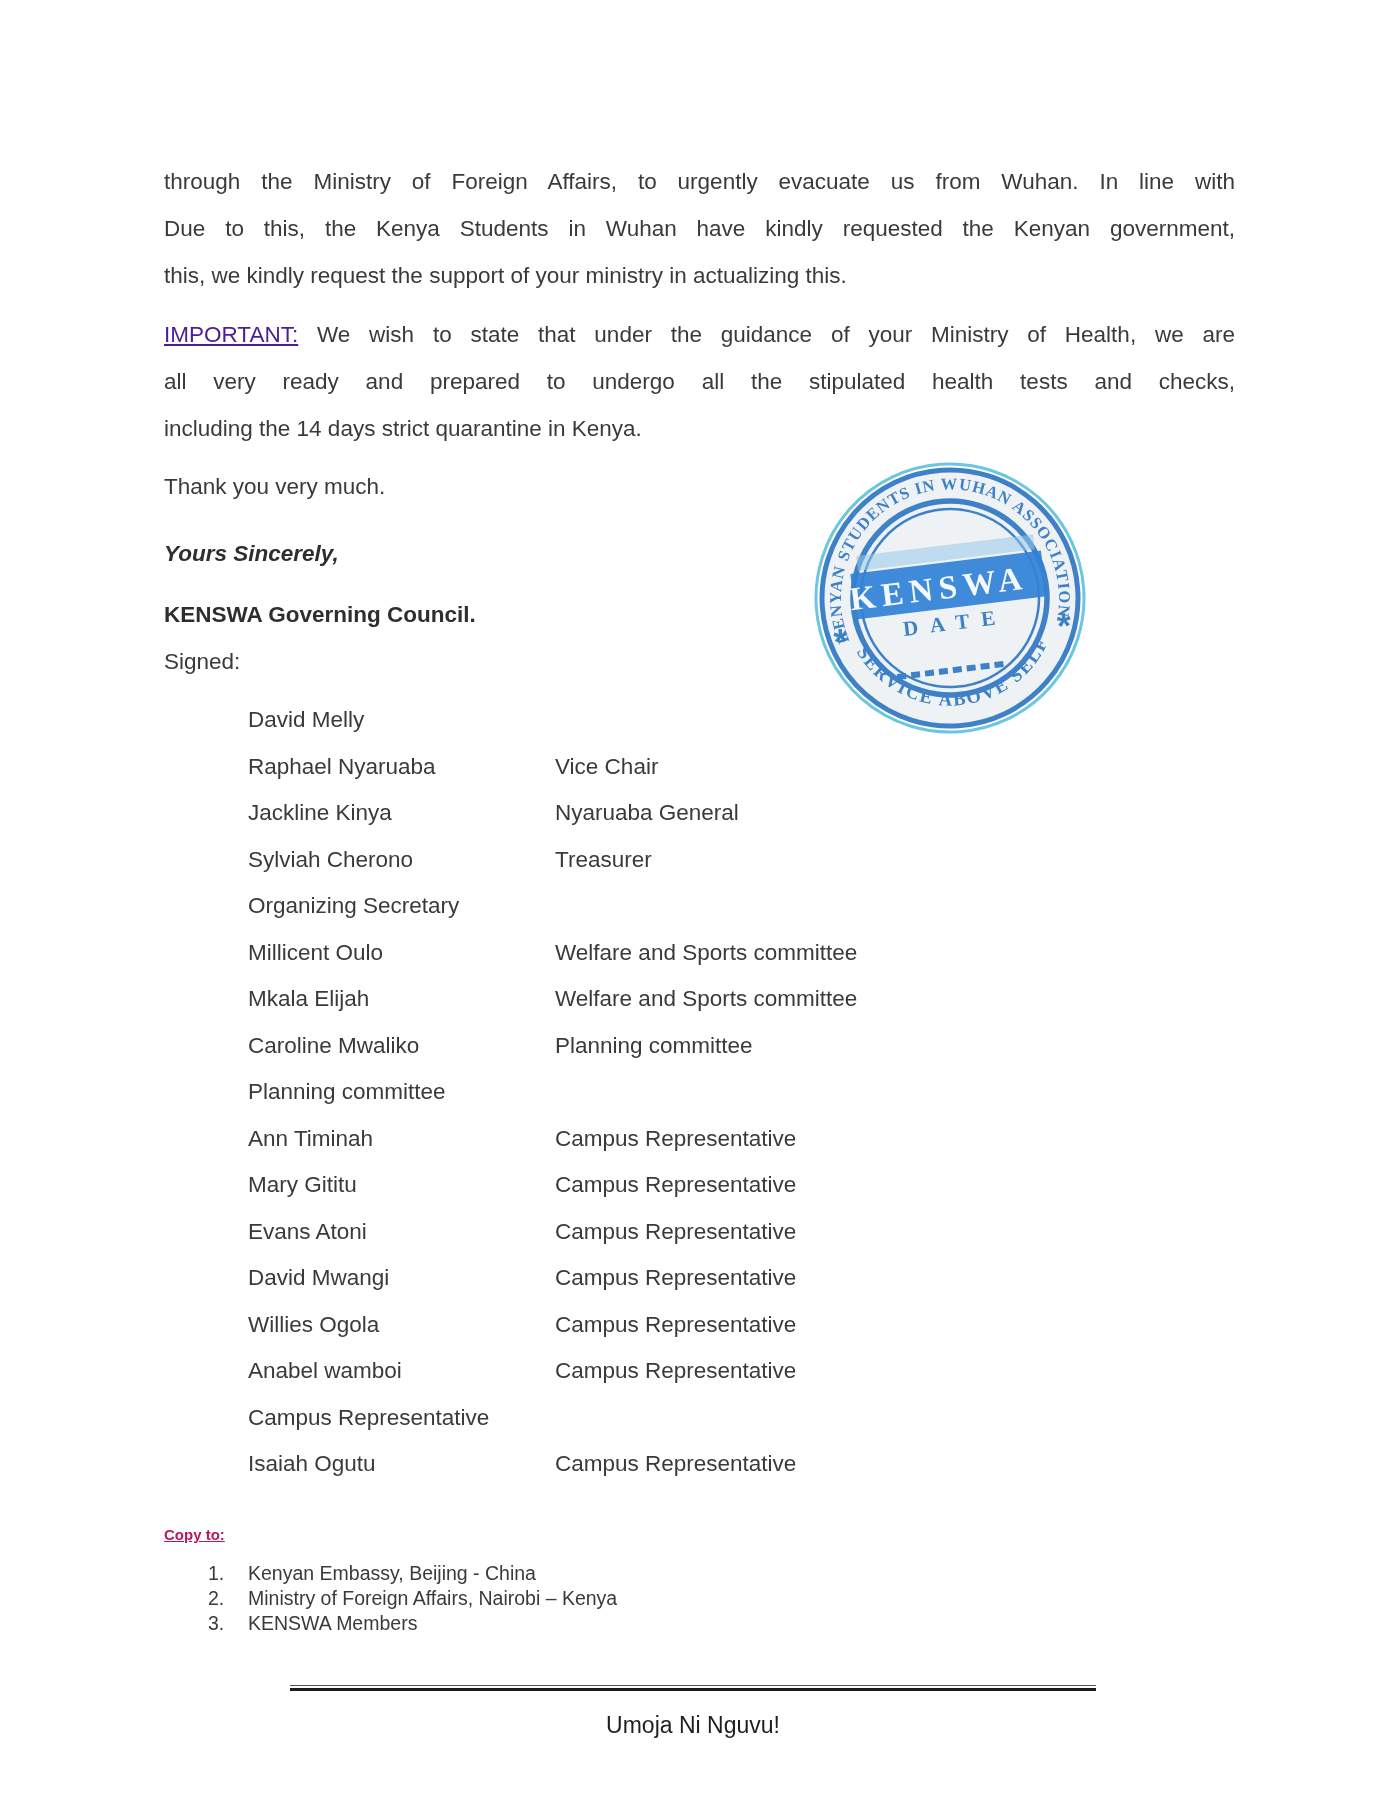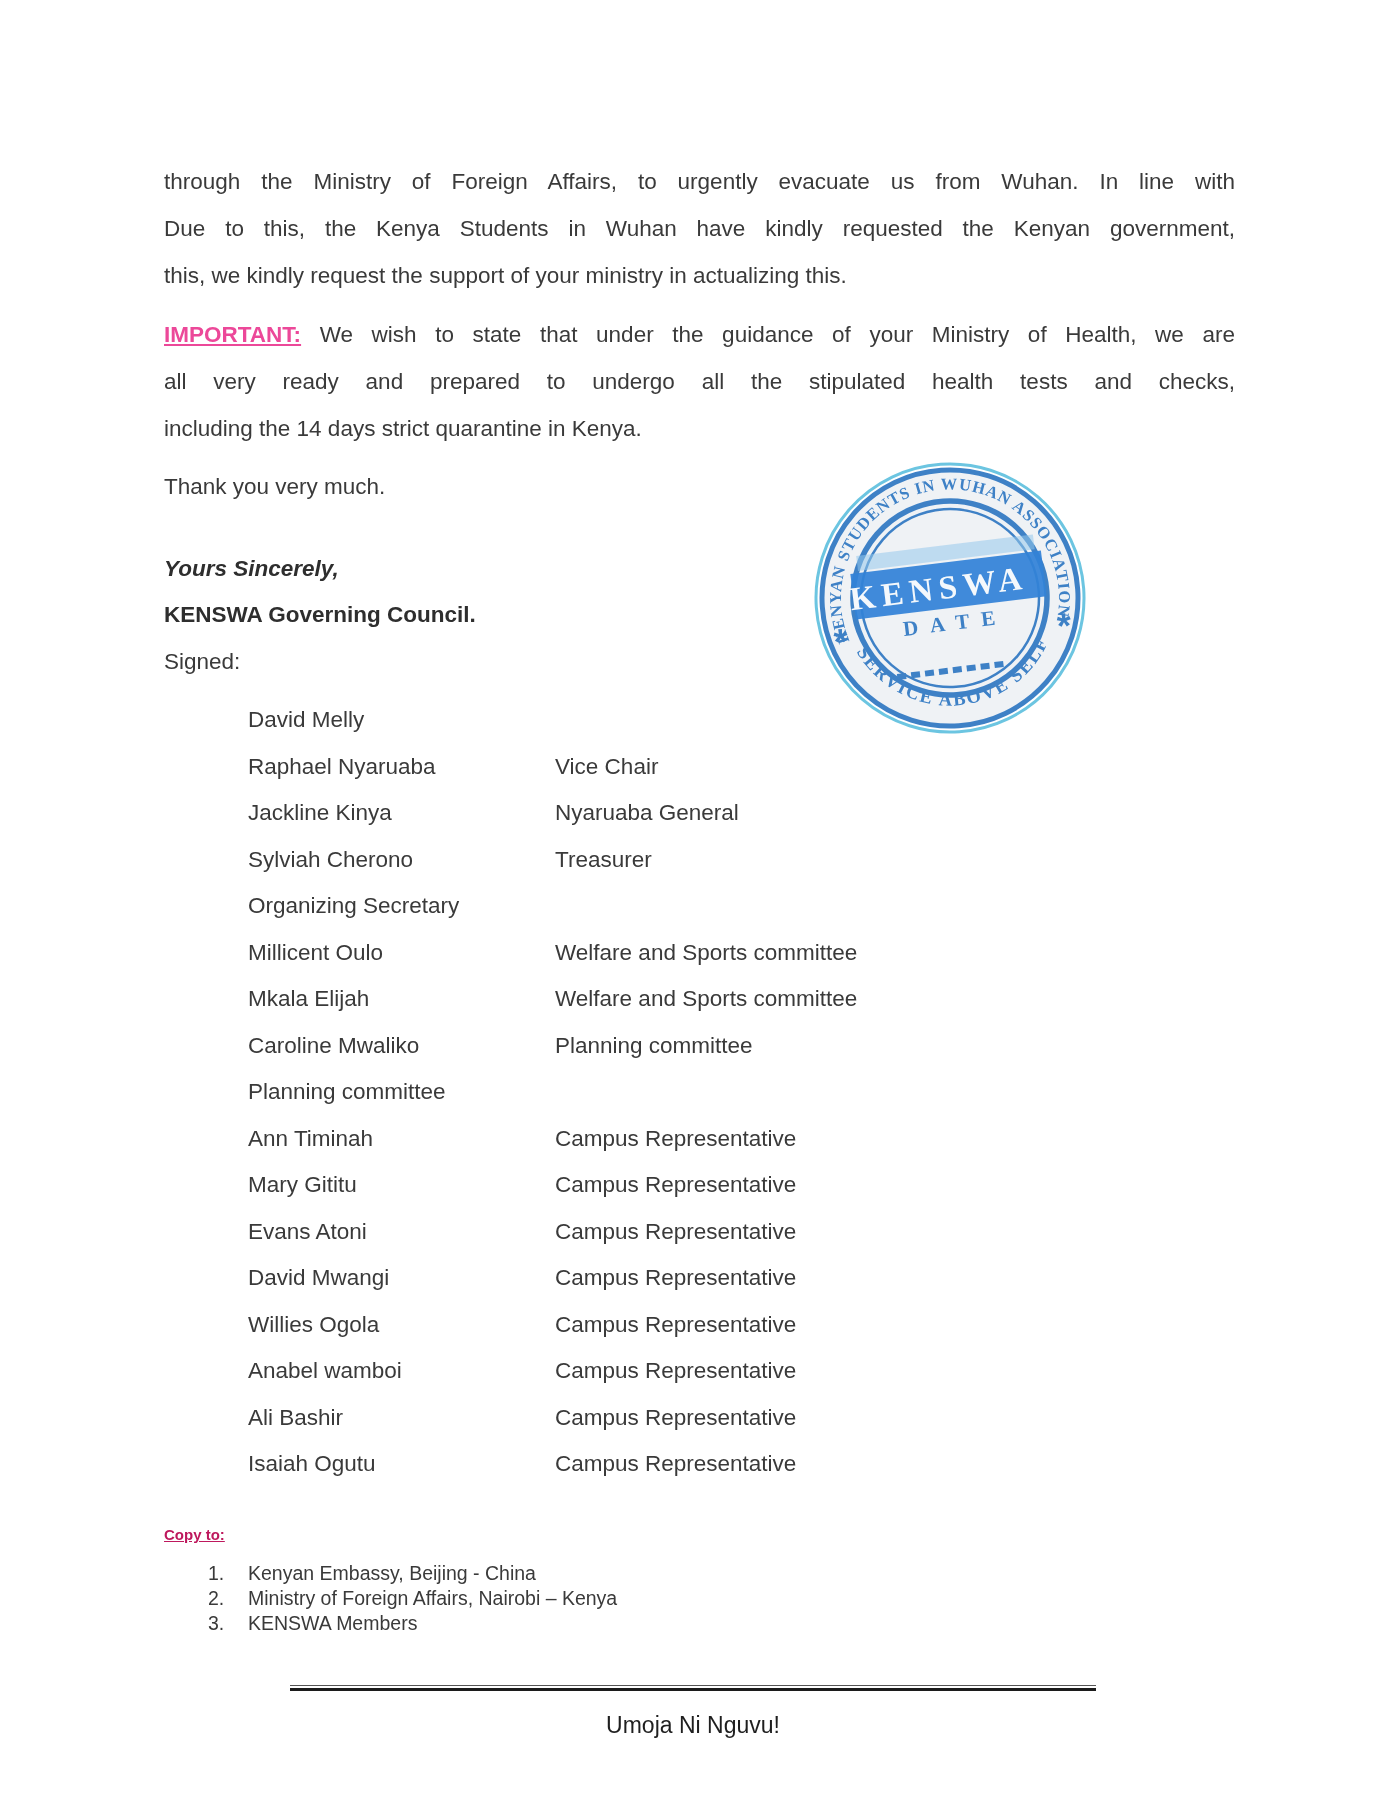--- a/index.html
+++ b/index.html
@@ -8,21 +8,21 @@
     width:1399px;height:1810px;
     background:#ffffff;
     font-family:"Liberation Sans",sans-serif;
     color:#3a3a3a;
     overflow:hidden;
   }
   .content{position:absolute;left:164px;width:1071px;}
   .para{font-size:22.5px;}
   .jline{line-height:47px;text-align:justify;text-align-last:justify;white-space:normal;}
   .jlast{line-height:47px;text-align:left;text-align-last:auto;}
-  .imp-label{font-weight:bold;text-decoration:underline;color:#ec4899;}
+  .imp-label{font-weight:normal;text-decoration:underline;color:#4c1d95;}
   .plain-line{font-size:22.5px;line-height:47px;}
   .sincerely{font-weight:bold;font-style:italic;color:#2e2e2e;}
   .council{font-weight:bold;color:#2e2e2e;}
   .sig-list{position:absolute;left:248px;}
   .sig-row{display:flex;height:46.5px;line-height:46.5px;font-size:22.5px;}
   .sig-name{width:307px;}
   .sig-role{flex:1;}
   .copy-heading{position:absolute;left:164px;top:1521px;font-size:15px;line-height:27px;font-weight:bold;text-decoration:underline;color:#be185d;}
   .copy-list{position:absolute;left:208px;top:1561px;font-size:19.5px;line-height:25px;color:#3a3a3a;}
   .copy-item{display:flex;}
@@ -43,21 +43,21 @@
   </div>
 
   <div class="content para" style="top:311px;">
     <div class="jline"><span class="imp-label">IMPORTANT:</span><span> We wish to state that under the guidance of your Ministry of Health, we are</span></div>
     <div class="jline">all very ready and prepared to undergo all the stipulated health tests and checks,</div>
     <div class="jlast">including the 14 days strict quarantine in Kenya.</div>
   </div>
 
   <div class="content plain-line" style="top:463px;">Thank you very much.</div>
 
-  <div class="content plain-line sincerely" style="top:545px;">Yours Sincerely,</div>
+  <div class="content plain-line sincerely" style="top:530px;">Yours Sincerely,</div>
   <div class="content plain-line council" style="top:591px;">KENSWA Governing Council.</div>
   <div class="content plain-line" style="top:638px;">Signed:</div>
 
   <div class="sig-list" style="top:697px;">
     <div class="sig-row">
         <span class="sig-name">David Melly</span>
       </div>
     <div class="sig-row">
         <span class="sig-name">Raphael Nyaruaba</span>
         <span class="sig-role">Vice Chair</span>
@@ -106,21 +106,20 @@
       </div>
     <div class="sig-row">
         <span class="sig-name">Willies Ogola</span>
         <span class="sig-role">Campus Representative</span>
       </div>
     <div class="sig-row">
         <span class="sig-name">Anabel wamboi</span>
         <span class="sig-role">Campus Representative</span>
       </div>
     <div class="sig-row">
-        <span class="sig-name">Ali Bashir</span>
         <span class="sig-role">Campus Representative</span>
       </div>
     <div class="sig-row">
         <span class="sig-name">Isaiah Ogutu</span>
         <span class="sig-role">Campus Representative</span>
       </div>
   </div>
 
   <div class="copy-heading">Copy to:</div>
   <div class="copy-list">

